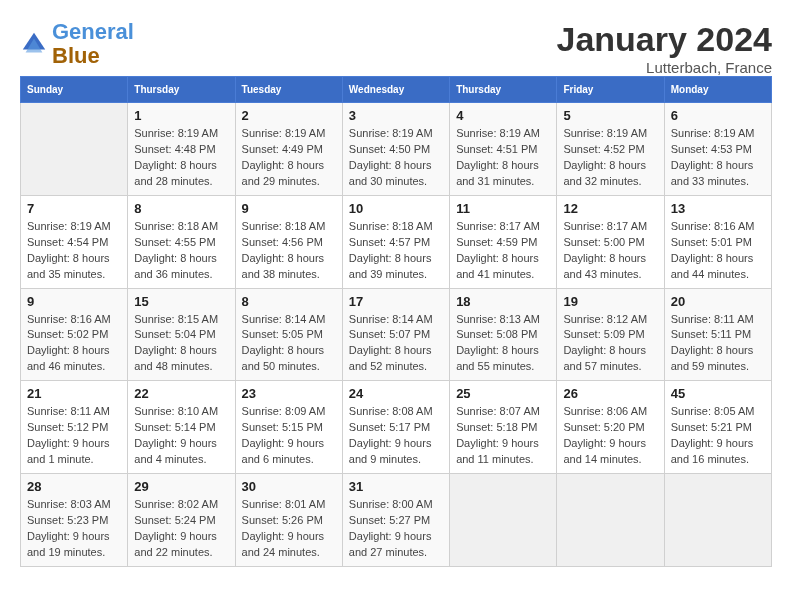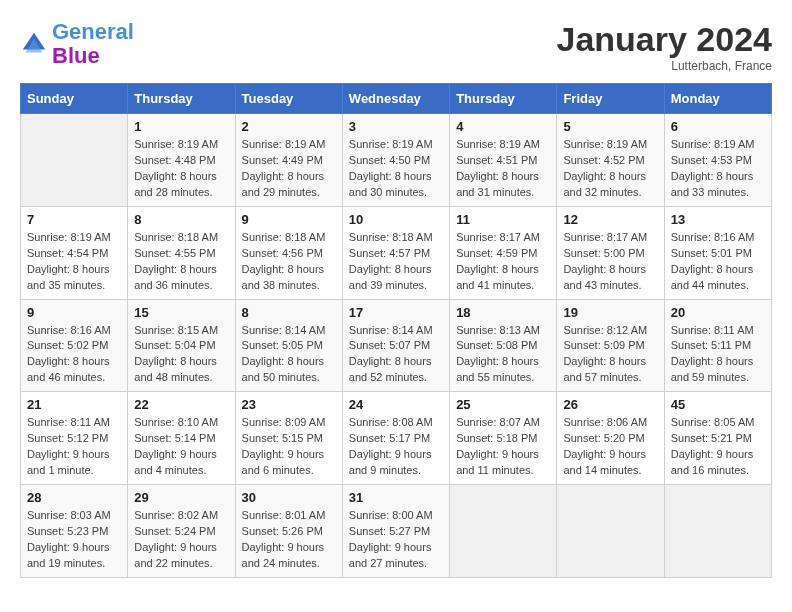--- a/index.html
+++ b/index.html
@@ -7,21 +7,20 @@
       font-family: Arial, sans-serif;
       background: #fff;
       width: 792px;
       min-height: 612px;
       padding: 20px;
     }
     .header {
       display: flex;
       justify-content: space-between;
       align-items: flex-start;
-      margin-bottom: 10px;
     }
     .logo {
       display: flex;
       align-items: center;
     }
     .logo-text {
       font-size: 22px;
       font-weight: bold;
       color: #1a3a6b;
       line-height: 1.1;
@@ -36,34 +35,34 @@
     }
     .title-block {
       text-align: right;
     }
     .month-title {
       font-size: 34px;
       font-weight: bold;
       color: #333;
     }
     .location {
-      font-size: 12px;
+      font-size: 15px;
       color: #555;
     }
     table {
       width: 100%;
       border-collapse: collapse;
       font-size: 11px;
     }
     thead tr th {
       background-color: #3a6cc5;
       color: #fff;
       padding: 7px 6px;
       text-align: left;
-      font-size: 13px;
+      font-size: 10px;
       font-weight: bold;
       border: 1px solid #4a7cd5;
       margin-left: 38px;
     }
     tbody tr td {
       border: 1px solid #d0d0d0;
       vertical-align: top;
       padding: 5px 6px;
       min-height: 80px;
       width: 107px;
@@ -94,21 +93,21 @@
 <body>
 
 <div class="header">
   <div class="logo">
     <svg class="logo-icon" viewBox="0 0 40 40">
       <polygon points="20,4 36,28 4,28" fill="#3a6cc5"></polygon>
       <polygon points="20,12 32,32 8,32" fill="#5a9ae0" opacity="0.6"></polygon>
     </svg>
     <div class="logo-text">
       <div><span>General</span></div>
-      <div style="color:#a21caf">Blue</div>
+      <div style="color:#a16207">Blue</div>
     </div>
   </div>
   <div class="title-block">
     <div class="month-title">January 2024</div>
     <div class="location">Lutterbach, France</div>
   </div>
 </div>
 
 <table>
   <thead>

